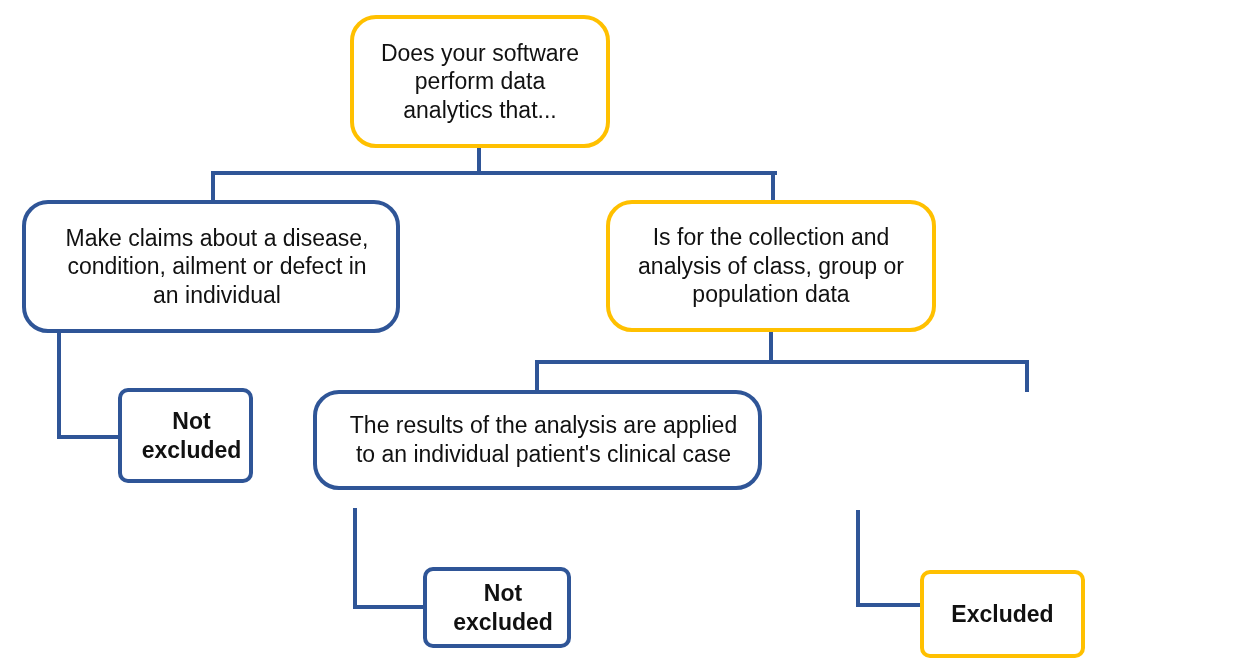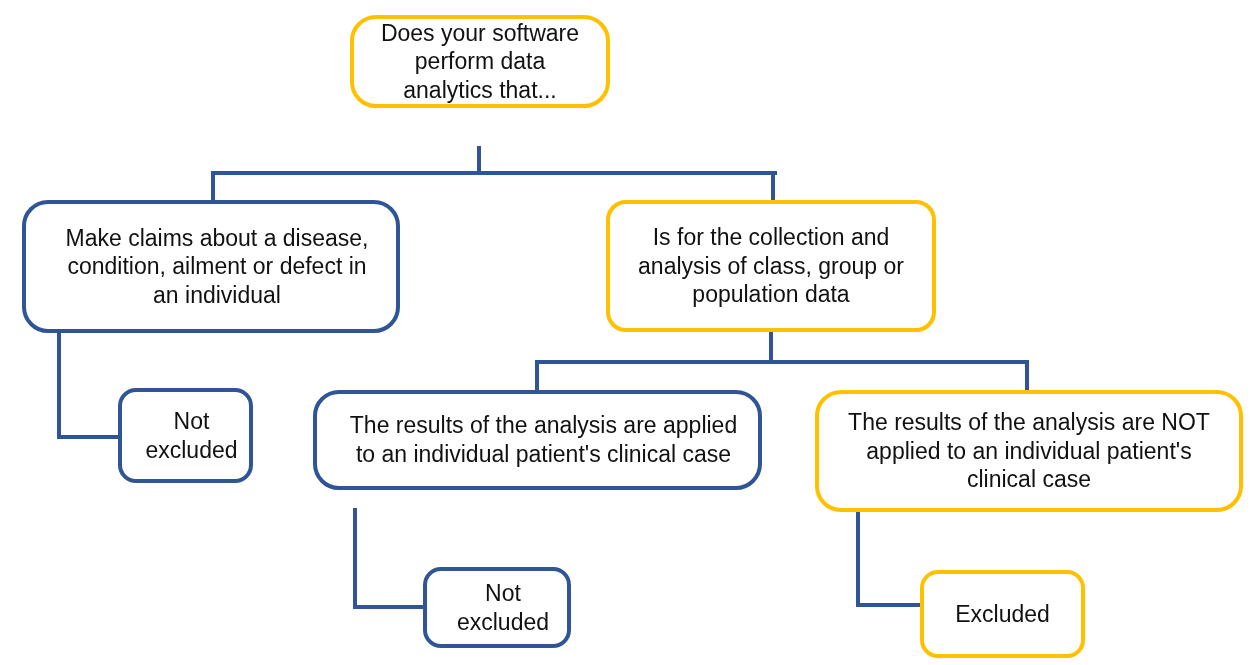--- a/index.html
+++ b/index.html
@@ -30,32 +30,32 @@
     background: #ffffff;
     color: var(--ink);
     font-size: 23px;
     line-height: 1.24;
     padding: 6px 14px;
     border-radius: 26px;
     z-index: 2;
   }
   .node.blue { border: 4px solid var(--blue); padding-left: 26px; }
   .node.gold { border: 4px solid var(--gold); }
-  .node.small { border-radius: 18px; }
+  .node.small { border-radius: 10px; font-weight: bold; }
 
   .conn {
     position: absolute;
     background: var(--blue);
     z-index: 1;
   }
 
   
-  #n-root        { left: 350px; top: 15px;  width: 260px; height: 93px; }
+  #n-root        { left: 350px; top: 15px;  width: 260px; height: 133px; }
   #n-claims      { left: 22px;  top: 200px; width: 378px; height: 133px; }
-  #n-population  { left: 606px; top: 200px; width: 330px; height: 132px; border-radius: 20px; }
+  #n-population  { left: 606px; top: 200px; width: 330px; height: 132px; }
   #n-notexcl1    { left: 118px; top: 388px; width: 135px; height: 95px;  }
   #n-applied     { left: 313px; top: 390px; width: 449px; height: 100px; }
   #n-notapplied  { left: 815px; top: 390px; width: 428px; height: 122px; }
   #n-notexcl2    { left: 423px; top: 567px; width: 148px; height: 81px;  }
   #n-excluded    { left: 920px; top: 570px; width: 165px; height: 88px;  }
 
   
   #c-root-stub        { left: 477px;  top: 146px; width: 4px;   height: 29px; }
   #c-bar1             { left: 211px;  top: 171px; width: 566px; height: 4px;  }
   #c-bar1-dropleft    { left: 211px;  top: 171px; width: 4px;   height: 31px; }
@@ -79,21 +79,20 @@
   <div class="node gold" id="n-root">Does your software perform data analytics that...</div>
 
   <div class="node blue" id="n-claims">Make claims about a disease, condition, ailment or defect in an individual</div>
 
   <div class="node gold" id="n-population">Is for the collection and analysis of class, group or population data</div>
 
   <div class="node blue small" id="n-notexcl1">Not excluded</div>
 
   <div class="node blue" id="n-applied">The results of the analysis are applied to an individual patient's clinical case</div>
 
-  <div class="node gold" id="n-notapplied">The results of the analysis are NOT applied to an individual patient's clinical case</div>
 
   <div class="node blue small" id="n-notexcl2">Not excluded</div>
 
   <div class="node gold small" id="n-excluded">Excluded</div>
 
   <div class="conn" id="c-root-stub"></div>
   <div class="conn" id="c-bar1"></div>
   <div class="conn" id="c-bar1-dropleft"></div>
   <div class="conn" id="c-bar1-dropright"></div>
   <div class="conn" id="c-claims-vert"></div>

